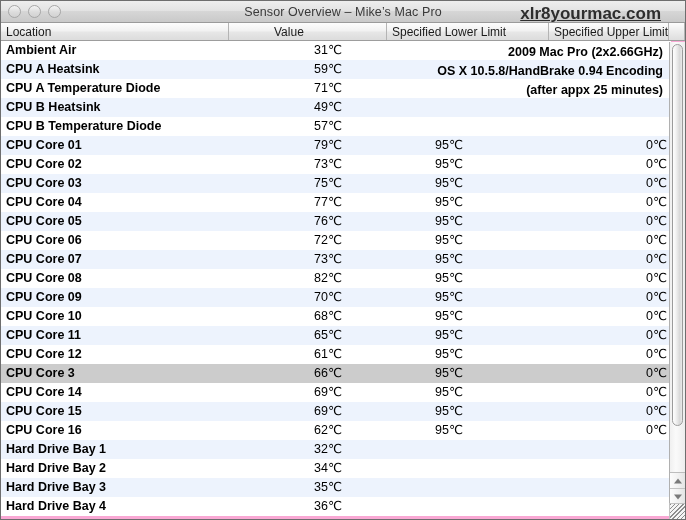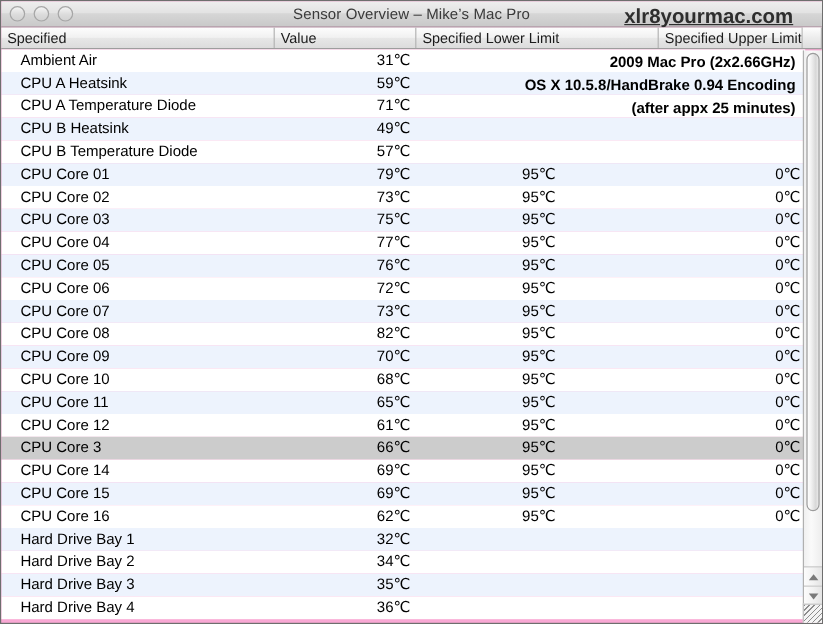--- a/index.html
+++ b/index.html
@@ -83,21 +83,21 @@
   }
   .colheader .ch {
     box-sizing: border-box;
     padding: 1px 0 0 5px;
     border-right: 1px solid #b4b4b4;
     overflow: hidden;
     white-space: nowrap;
     line-height: 16px;
   }
   .ch-location { width: 228px; }
-  .ch-value { width: 118px; }
+  .ch-value { width: 118px; margin-left: 40px; }
   .ch-upper { width: 120px; }
   .ch-lower { flex: 1 1 auto; }
   .ch-corner {
     width: 16px;
     border-right: none;
     background: linear-gradient(to bottom, #fdfdfd 0%, #ececec 50%, #dedede 100%);
   }
 
   
   .tablewrap {
@@ -119,23 +119,24 @@
     color: #000000;
     box-sizing: border-box;
   }
   .row.odd  { background: #ffffff; }
   .row.even { background: #edf3fd; }
   .row.selected { background: #cccccc; }
 
   .c-loc {
     width: 228px;
     box-sizing: border-box;
-    padding-left: 16px;
+    padding-left: 5px;
     white-space: nowrap;
     overflow: hidden;
+    font-weight: bold;
   }
   .c-val {
     width: 118px;
     box-sizing: border-box;
     padding-right: 5px;
     text-align: right;
     white-space: nowrap;
   }
   .c-upper {
     width: 120px;
@@ -246,21 +247,21 @@
     <div class="traffic">
       <span class="tl-btn"></span>
       <span class="tl-btn"></span>
       <span class="tl-btn"></span>
     </div>
     <div class="title-text">Sensor Overview – Mike’s Mac Pro</div>
     <div class="site-tag">xlr8yourmac.com</div>
   </div>
 
   <div class="colheader">
-    <div class="ch ch-location">Specified</div>
+    <div class="ch ch-location">Location</div>
     <div class="ch ch-value">Value</div>
     <div class="ch ch-lower">Specified Lower Limit</div>
     <div class="ch ch-upper">Specified Upper Limit</div>
     <div class="ch ch-corner"></div>
   </div>
 
   <div class="tablewrap">
     <div class="rows" id="rows-container">
         <div class="row odd">
           <div class="c-loc">Ambient Air</div>

